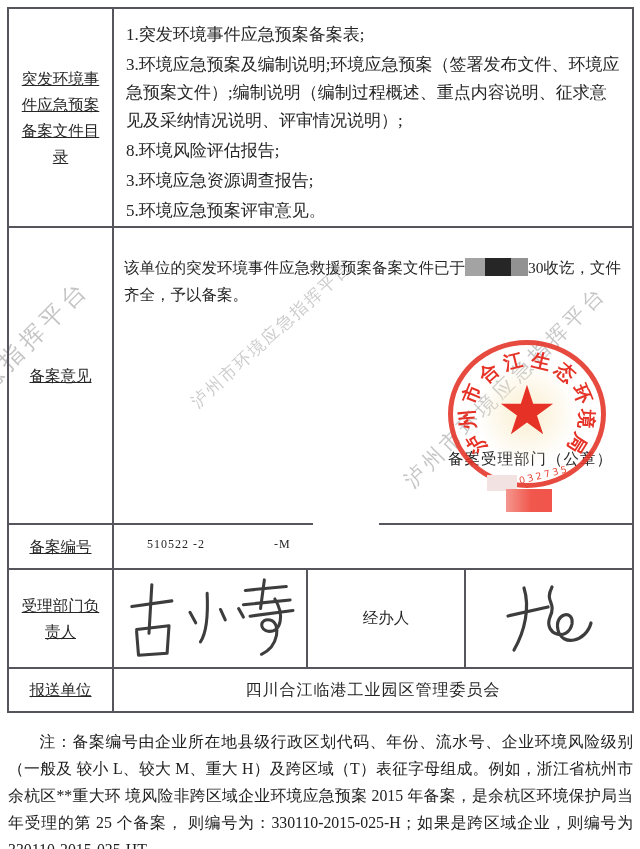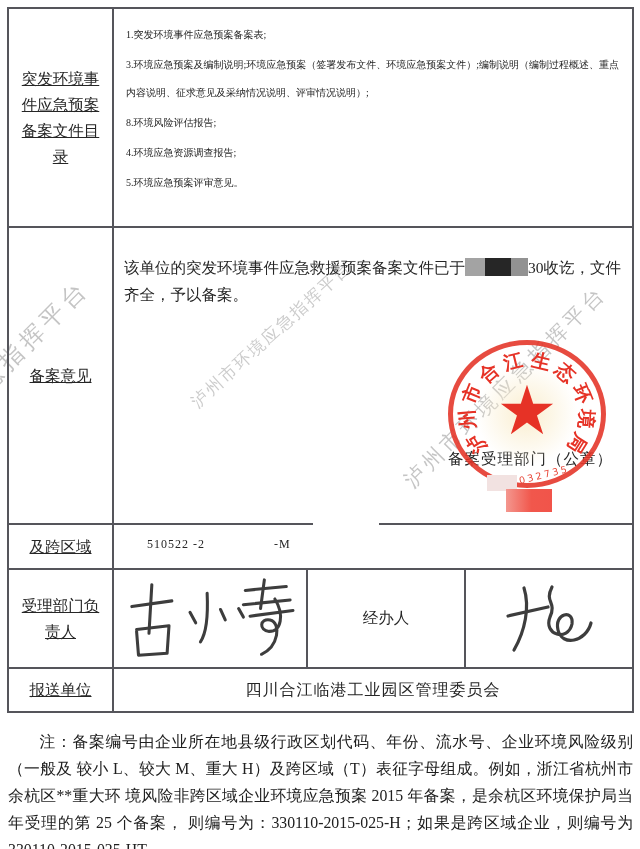--- a/index.html
+++ b/index.html
@@ -27,21 +27,21 @@
   .label-cell { width:105px; flex:0 0 105px; border-right:2px solid #55555b;
                 display:flex; align-items:center; justify-content:center;
                 text-align:center; font-size:15.5px; line-height:26px;text-decoration:underline; }
   .label-inner { width:84px; }
   .row1 { height:219px; }
   .row2 { height:297px; }
   .row3 { height:45px; }
   .row4 { height:42px; }
   .row5 { flex:1; }
 
-  .dir-list { flex:1; padding:12px 10px 3px 12px; font-size:10px; line-height:28px; }
+  .dir-list { flex:1; padding:12px 10px 3px 12px; font-size:17px; line-height:28px; }
   .dir-item { margin-bottom:2px; }
 
   .row2-content { flex:1; position:relative; }
   .opinion-text { position:absolute; left:10px; top:26px; width:504px;
                   font-size:15.5px; line-height:27px; }
   .redact { display:inline-block; height:18px; vertical-align:-3px; }
   .rd1 { width:20px; background:#a3a3a3; }
   .rd2 { width:26px; background:#262626; }
   .rd3 { width:17px; background:#929292; }
 
@@ -104,40 +104,40 @@
 <div class="doc-table">
 
   <div class="t-row row1">
     <div class="label-cell">
       <div class="label-inner">突发环境事件应急预案备案文件目录</div>
     </div>
     <div class="dir-list">
       <div class="dir-item">1.突发环境事件应急预案备案表;</div>
       <div class="dir-item">3.环境应急预案及编制说明;环境应急预案（签署发布文件、环境应急预案文件）;编制说明（编制过程概述、重点内容说明、征求意见及采纳情况说明、评审情况说明）;</div>
       <div class="dir-item">8.环境风险评估报告;</div>
-      <div class="dir-item">4.环境应急资源调查报告;</div>
+      <div class="dir-item">3.环境应急资源调查报告;</div>
       <div class="dir-item">5.环境应急预案评审意见。</div>
     </div>
   </div>
 
   <div class="t-row row2">
     <div class="label-cell">
       <div class="label-inner">备案意见</div>
     </div>
     <div class="row2-content">
       <div class="opinion-text">
         <span>该单位的突发环境事件应急救援预案备案文件已于</span><span class="redact rd1"></span><span class="redact rd2"></span><span class="redact rd3"></span><span>30收讫，文件齐全，予以备案。</span>
       </div>
       <div class="stamp-caption">备案受理部门（公章）</div>
     </div>
   </div>
 
   <div class="t-row row3">
     <div class="label-cell">
-      <div class="label-inner" style="width:72px">及跨区域</div>
+      <div class="label-inner" style="width:72px">备案编号</div>
     </div>
     <div class="value-cell">
       <div class="white-patch"></div>
       <span class="num-part1">510522 -2</span>
       <span class="num-part2">-M</span>
     </div>
   </div>
 
   <div class="t-row row5">
     <div class="label-cell">

